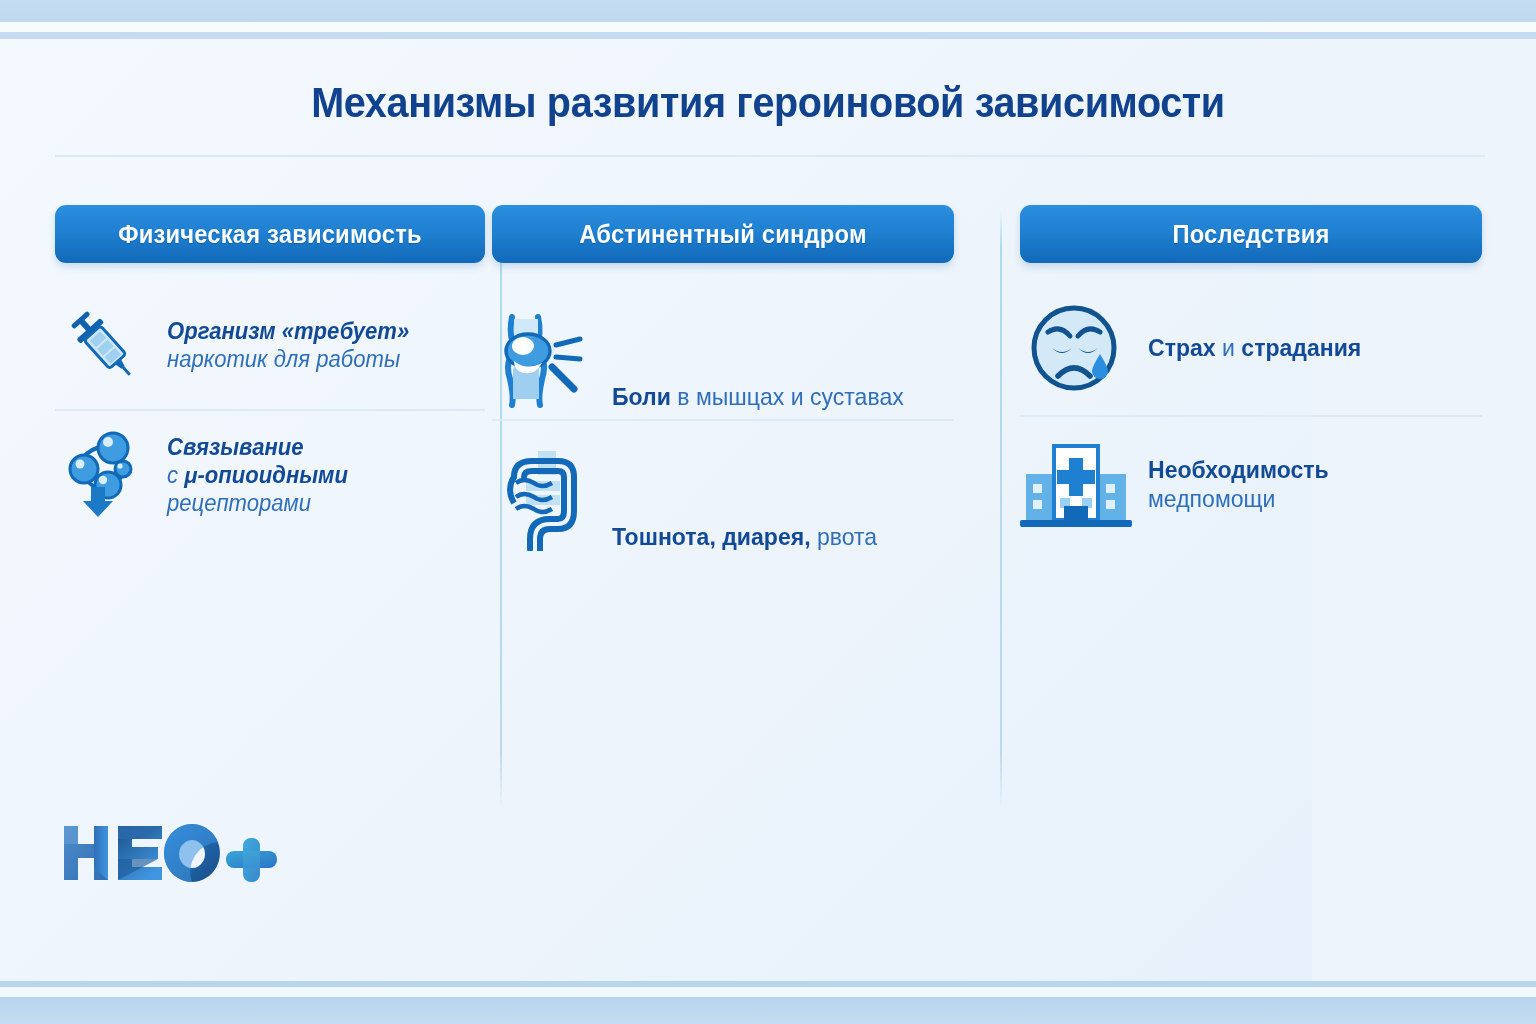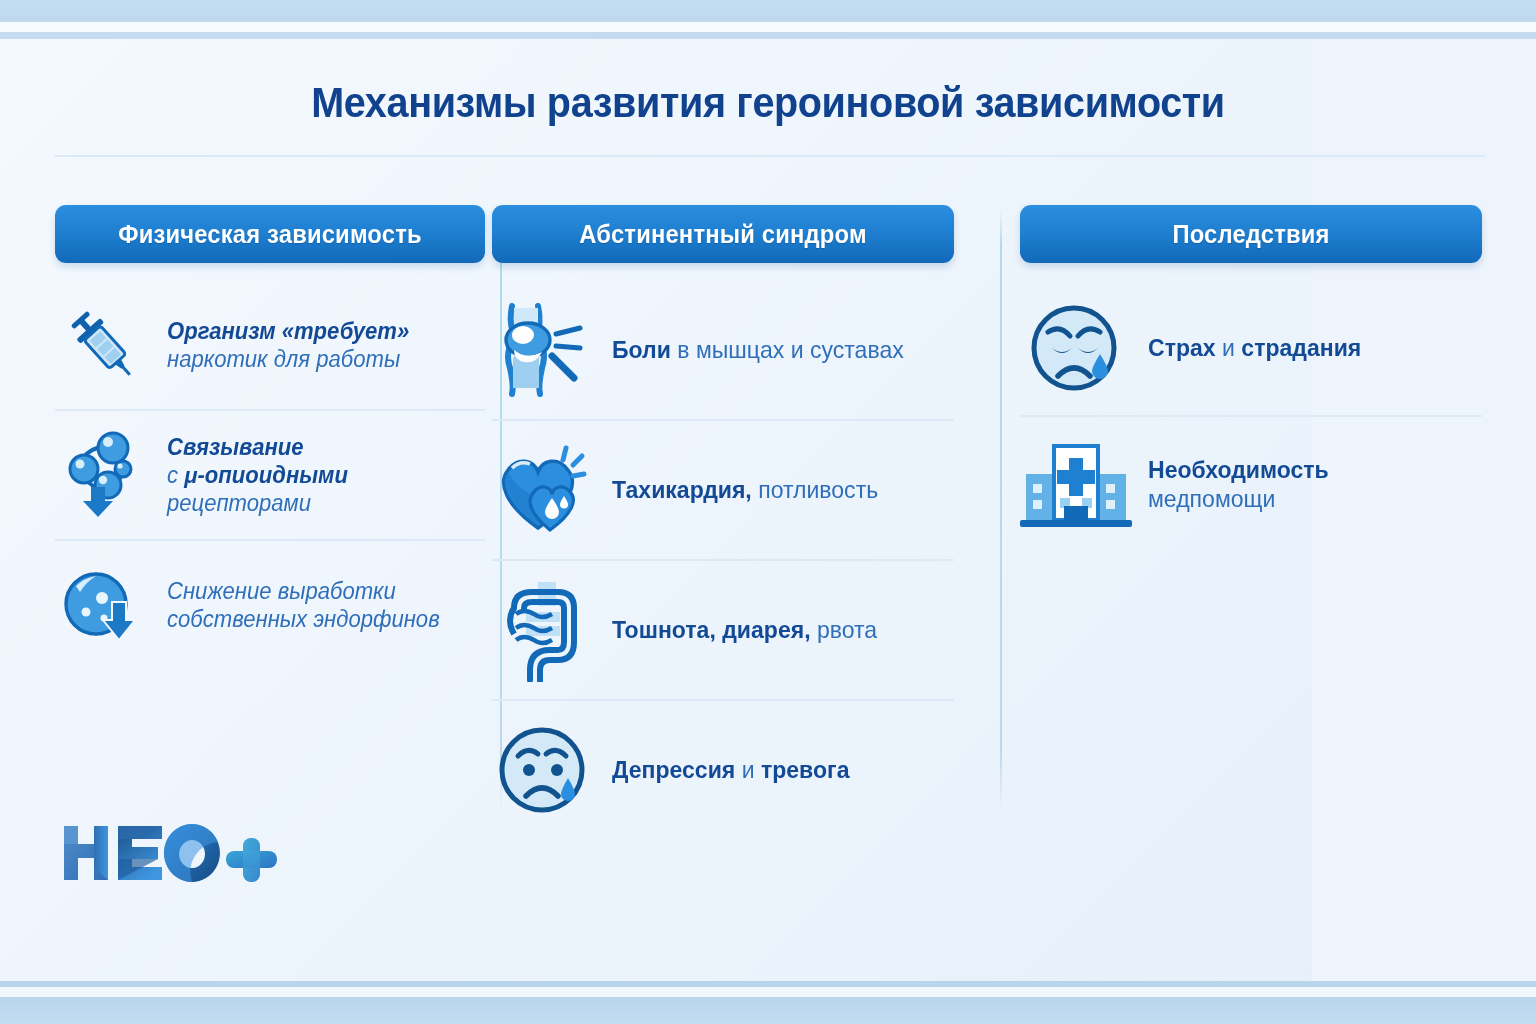--- a/index.html
+++ b/index.html
@@ -68,21 +68,21 @@
   .item-txt{
     margin-left:16px;color:#1a4f9c;font-size:23px;line-height:1.22;
     transform:scaleX(0.96);transform-origin:0 50%;
   }
   .b{font-weight:bold;color:#134a96;}
   .l{font-weight:normal;color:#2f6fba;}
 
   
   .col-1 .item{min-height:112px;font-style:italic;}
   .col-1 .icon{width:96px;}
-  .col-2 .item{min-height:122px;}
+  .col-2 .item{min-height:122px;align-items:flex-end;}
   .col-2 .icon{width:104px;}
   .col-3 .item{min-height:118px;}
   .col-3 .icon{width:112px;}
   .col-2 .item-txt,.col-3 .item-txt{font-size:24px;}
 
   
   .logo{position:absolute;left:60px;top:818px;width:240px;height:70px;}
 </style>
 </head>
 <body>
@@ -147,36 +147,20 @@
             </svg>
           </div>
           <div class="item-txt">
             <div><span class="b">Связывание</span></div>
             <div><span class="l">с </span><span class="b">μ-опиоидными</span></div>
             <div><span class="l">рецепторами</span></div>
           </div>
         </div>
 
 
-        <div class="item">
-          <div class="icon">
-            <svg width="90" height="86" viewBox="0 0 90 86">
-              <circle cx="38" cy="42" r="30" fill="#3f9ce0" stroke="#1169b8" stroke-width="3.4"></circle>
-              <path d="M18 24 Q26 16 38 14 Q28 20 22 30 Z" fill="#d9eefb"></path>
-              <circle cx="44" cy="36" r="6" fill="#eaf6fd"></circle>
-              <circle cx="28" cy="50" r="4.5" fill="#eaf6fd"></circle>
-              <circle cx="46" cy="56" r="3.5" fill="#eaf6fd"></circle>
-              <path d="M54 40 h14 v18 h9 L61 78 L45 58 h9 z" fill="#1b79c6" stroke="#f3f8fd" stroke-width="2"></path>
-            </svg>
-          </div>
-          <div class="item-txt">
-            <div><span class="l">Снижение выработки</span></div>
-            <div><span class="l">собственных эндорфинов</span></div>
-          </div>
-        </div>
 
       </div>
     </div>
 
     <div class="col col-2">
       <div class="chead">
         <div class="chead-label">Абстинентный синдром</div>
       </div>
       <div class="items">
 
@@ -193,74 +177,40 @@
               <path d="M62 34 l24 -6" stroke="#1169b8" stroke-width="5" stroke-linecap="round"></path>
               <path d="M62 46 l24 2" stroke="#1169b8" stroke-width="5" stroke-linecap="round"></path>
               <path d="M58 56 l22 22" stroke="#1169b8" stroke-width="7" stroke-linecap="round"></path>
             </svg>
           </div>
           <div class="item-txt">
             <div><span class="b">Боли</span><span class="l"> в мышцах и суставах</span></div>
           </div>
         </div>
 
-        <div class="item">
-          <div class="icon">
-            <svg width="100" height="96" viewBox="0 0 100 96">
-              <path d="M44 86 C10 62 4 40 14 28 C24 14 40 18 44 30 C48 18 64 14 74 28 C84 40 78 62 44 86 Z" fill="#2b8ede" stroke="#1169b8" stroke-width="3.4"></path>
-              <path d="M44 84 C16 64 8 44 14 30 C22 44 34 54 50 58 C62 62 70 58 76 46 C78 62 64 74 44 84 Z" fill="#1b79c6" opacity="0.55"></path>
-              <path d="M18 26 Q26 18 36 22" stroke="#ffffff" stroke-width="3.5" fill="none" opacity="0.85"></path>
-              <path d="M56 88 C36 72 32 58 40 50 C46 42 56 44 58 52 C60 44 70 42 76 50 C84 58 78 72 56 88 Z" fill="#2b8ede" stroke="#1169b8" stroke-width="3.2"></path>
-              <path d="M58 56 q7 10 7 14 a7 7 0 0 1 -14 0 q0 -4 7 -14 z" fill="#ffffff"></path>
-              <path d="M70 54 q4 6 4 8.5 a4 4 0 0 1 -8 0 q0 -2.5 4 -8.5 z" fill="#ffffff"></path>
-              <path d="M72 6 l-3 12" stroke="#2b8ede" stroke-width="5" stroke-linecap="round"></path>
-              <path d="M88 14 l-9 9" stroke="#2b8ede" stroke-width="5" stroke-linecap="round"></path>
-              <path d="M90 32 l-11 2" stroke="#2b8ede" stroke-width="5" stroke-linecap="round"></path>
-            </svg>
-          </div>
-          <div class="item-txt">
-            <div><span class="b">Тахикардия,</span><span class="l"> потливость</span></div>
-          </div>
-        </div>
 
         <div class="item">
           <div class="icon">
             <svg width="100" height="104" viewBox="0 0 100 104">
               <rect x="44" y="4" width="18" height="24" fill="#bfe0f5"></rect>
               <path d="M20 30 q0 -16 18 -16 h26 q16 0 16 16 v34 q0 18 -16 18 h-8 q-10 0 -10 10 v16" stroke="#1169b8" stroke-width="6" fill="none" stroke-linecap="round"></path>
               <path d="M30 30 q0 -6 8 -6 h26 q6 0 6 6 v34 q0 8 -6 8 h-8 q-20 0 -20 20 v10" stroke="#1169b8" stroke-width="6" fill="none" stroke-linecap="round"></path>
               <rect x="32" y="34" width="34" height="10" fill="#bfe0f5"></rect>
               <rect x="32" y="48" width="34" height="10" fill="#bfe0f5"></rect>
               <path d="M22 36 q8 -6 18 0 q8 6 18 0" stroke="#1169b8" stroke-width="4.5" fill="none"></path>
               <path d="M22 50 q8 -6 18 0 q8 6 18 0" stroke="#1169b8" stroke-width="4.5" fill="none"></path>
               <path d="M22 62 q8 -6 18 0 q8 6 18 0" stroke="#1169b8" stroke-width="4.5" fill="none"></path>
               <path d="M20 30 q-8 12 0 26" stroke="#1169b8" stroke-width="6" fill="none"></path>
             </svg>
           </div>
           <div class="item-txt">
             <div><span class="b">Тошнота, диарея,</span><span class="l"> рвота</span></div>
           </div>
         </div>
 
-        <div class="item">
-          <div class="icon">
-            <svg width="96" height="96" viewBox="0 0 96 96">
-              <circle cx="46" cy="48" r="40" fill="#d3e9f8" stroke="#10538f" stroke-width="5"></circle>
-              <path d="M22 34 q10 -10 20 -2" stroke="#10538f" stroke-width="5" fill="none" stroke-linecap="round"></path>
-              <path d="M50 32 q10 -8 20 2" stroke="#10538f" stroke-width="5" fill="none" stroke-linecap="round"></path>
-              <circle cx="33" cy="48" r="6" fill="#10538f"></circle>
-              <circle cx="61" cy="48" r="6" fill="#10538f"></circle>
-              <path d="M30 74 q16 -16 32 0" stroke="#10538f" stroke-width="5.5" fill="none" stroke-linecap="round"></path>
-              <path d="M72 56 q7 12 7 16 a7 7 0 0 1 -14 0 q0 -4 7 -16 z" fill="#2b8ede"></path>
-            </svg>
-          </div>
-          <div class="item-txt">
-            <div><span class="b">Депрессия</span><span class="l"> и </span><span class="b">тревога</span></div>
-          </div>
-        </div>
 
       </div>
     </div>
 
     <div class="col col-3">
       <div class="chead">
         <div class="chead-label">Последствия</div>
       </div>
       <div class="items">
 

